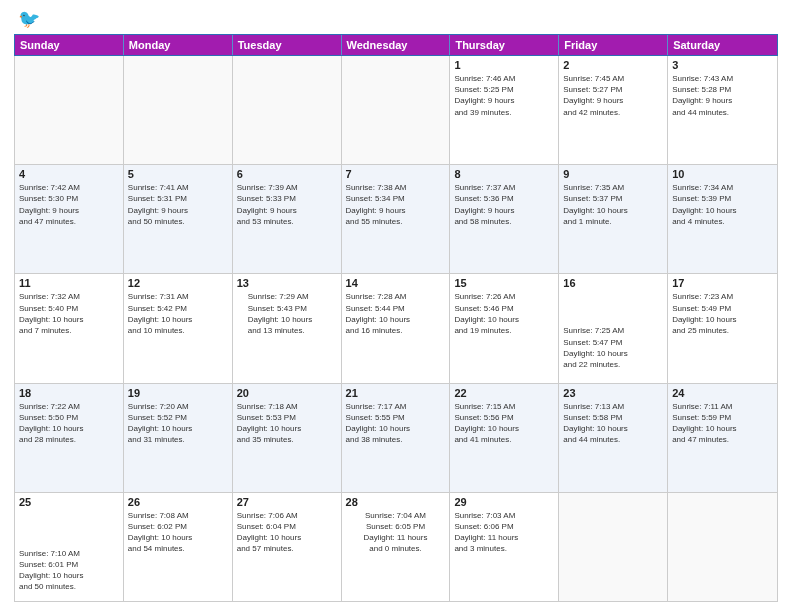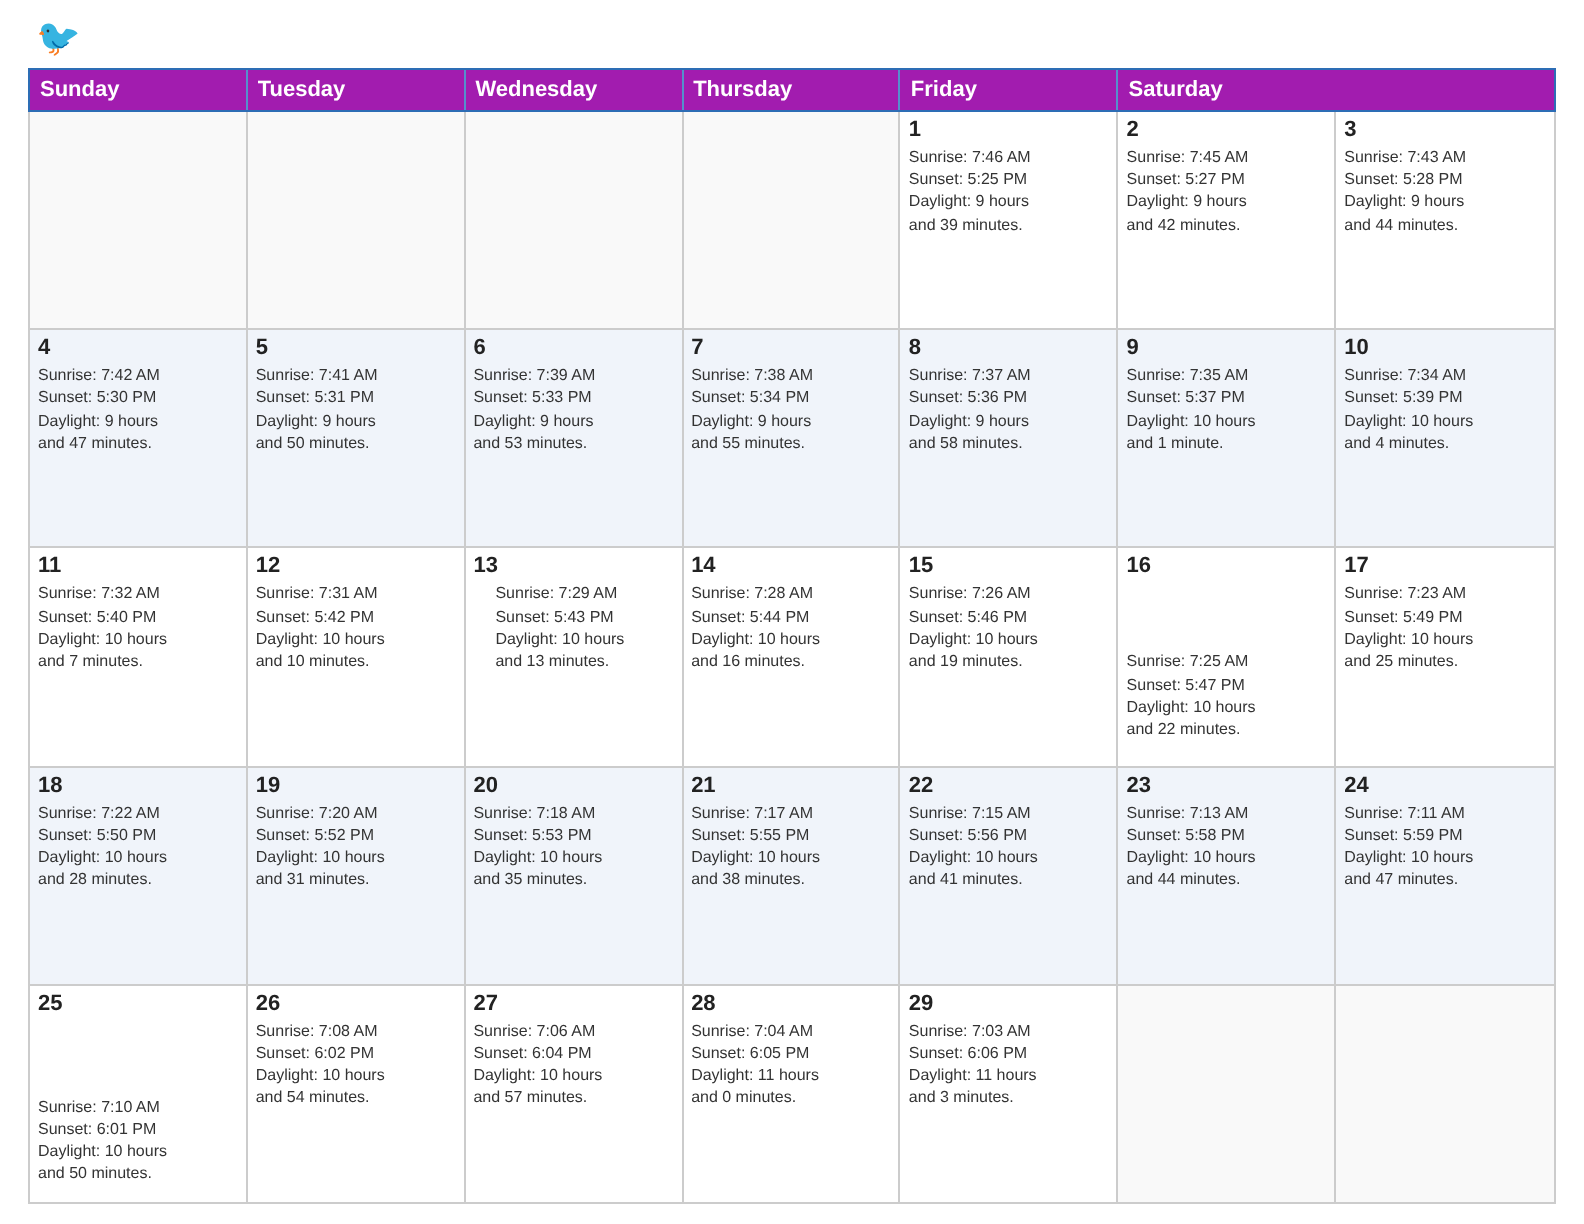--- a/index.html
+++ b/index.html
@@ -129,20 +129,21 @@
     </div>
     <div class="title-block">
       <h1></h1>
       <h2></h2>
     </div>
   </div>
 
   <div class="calendar">
     <div class="cal-header-row">
     <div class="cal-header-cell">Sunday</div>
+        <div class="cal-header-cell">Monday</div>
         <div class="cal-header-cell">Tuesday</div>
         <div class="cal-header-cell">Wednesday</div>
         <div class="cal-header-cell">Thursday</div>
         <div class="cal-header-cell">Friday</div>
         <div class="cal-header-cell">Saturday</div>
       </div>
     <div class="cal-body">
     <div class="cal-week">
           <div class="cal-cell empty"></div>
           <div class="cal-cell empty"></div>
@@ -340,21 +341,21 @@
           </div>
           <div class="cal-cell">
             <span class="day-num">27</span>
             <div class="day-info" style="white-space: pre-line;">Sunrise: 7:06 AM
 Sunset: 6:04 PM
 Daylight: 10 hours
 and 57 minutes.</div>
           </div>
           <div class="cal-cell">
             <span class="day-num">28</span>
-            <div class="day-info" style="white-space: pre-line;">Sunrise: 7:04 AM
+            <div class="day-info" style="white-space: pre-line; text-align: center;">Sunrise: 7:04 AM
 Sunset: 6:05 PM
 Daylight: 11 hours
 and 0 minutes.</div>
           </div>
           <div class="cal-cell">
             <span class="day-num">29</span>
             <div class="day-info" style="white-space: pre-line;">Sunrise: 7:03 AM
 Sunset: 6:06 PM
 Daylight: 11 hours
 and 3 minutes.</div>

